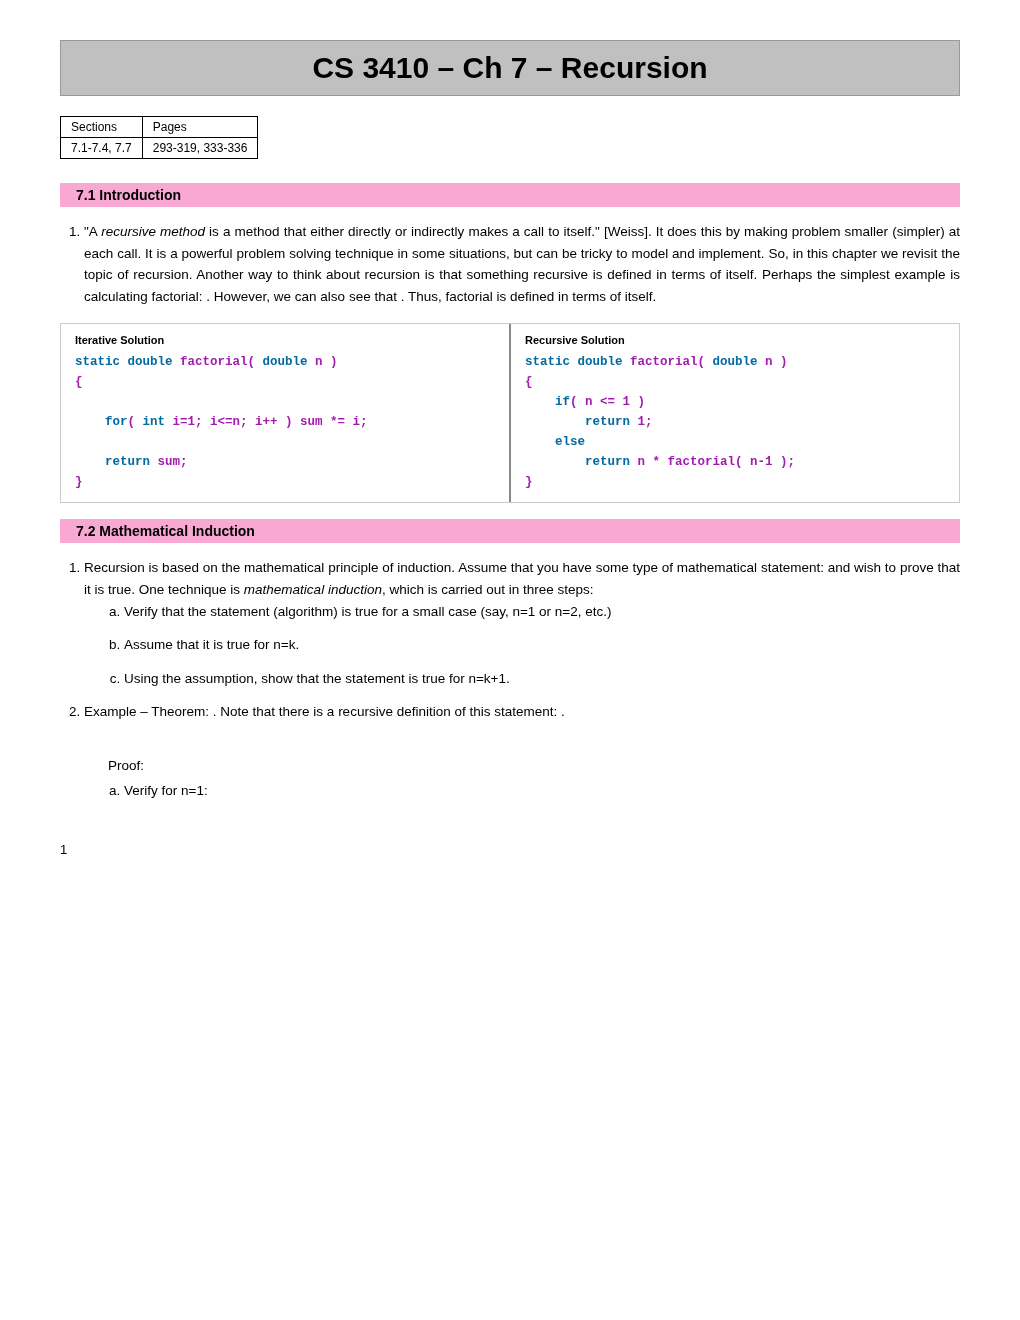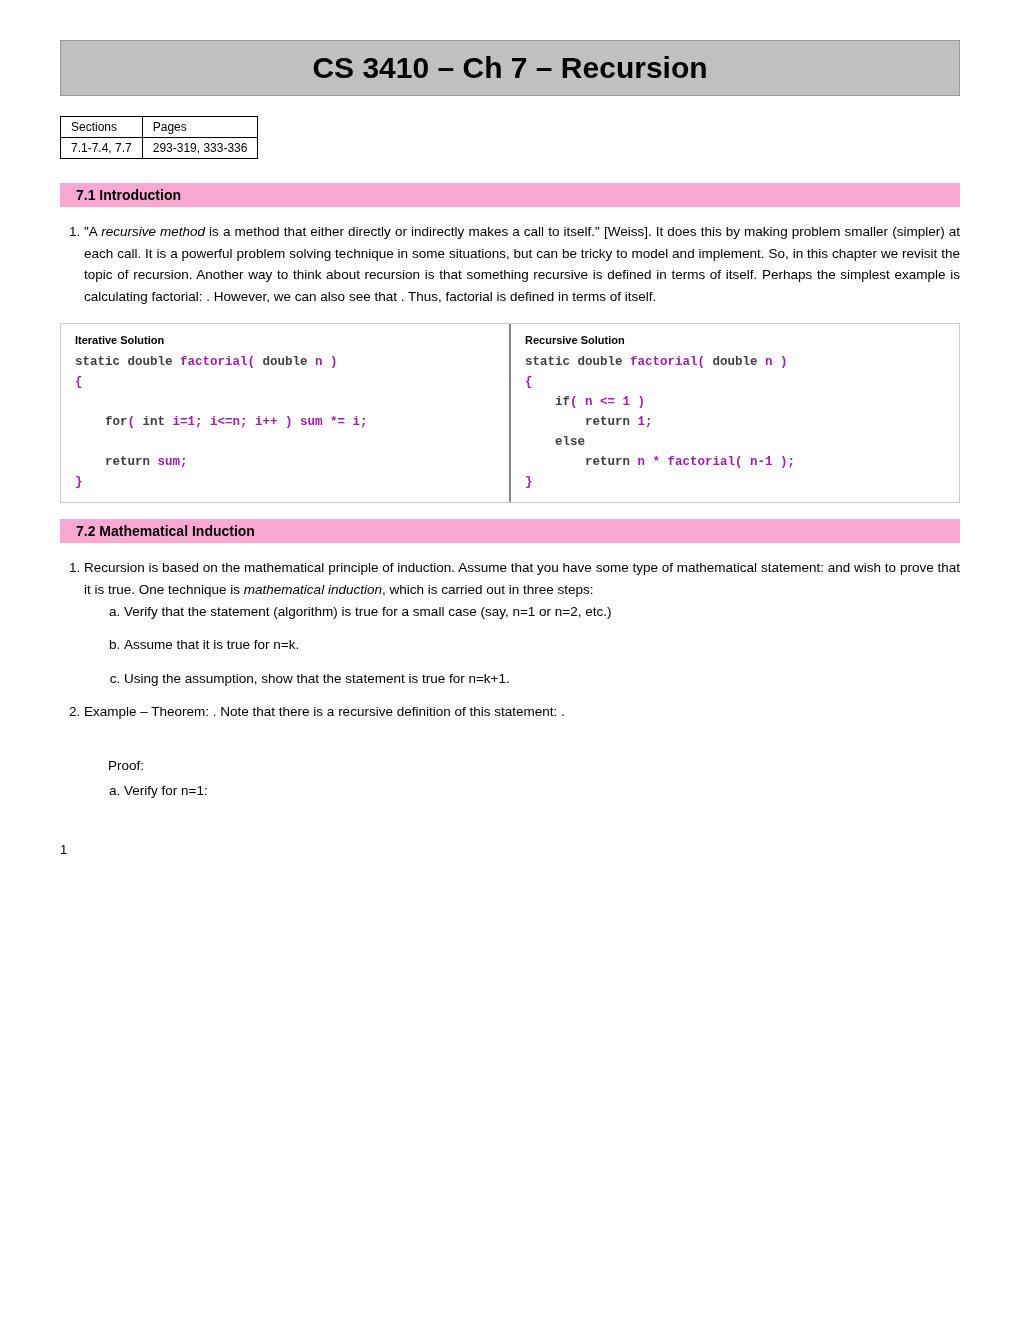--- a/index.html
+++ b/index.html
@@ -83,21 +83,21 @@
     .code-col-title {
       font-weight: bold;
       font-family: Arial, sans-serif;
       font-size: 11px;
       margin-bottom: 6px;
     }
     .code-line {
       line-height: 1.6;
       white-space: pre;
     }
-    .kw-blue { color: #404040; font-weight: bold; }
+    .kw-blue { color: #0369a1; font-weight: bold; }
     .kw-dark { color: #a21caf; font-weight: bold; }
 
     ol.sub-list {
       list-style: lower-alpha;
       margin-left: 40px;
       font-family: Arial, sans-serif;
       font-size: 13.5px;
       line-height: 1.8;
     }
 

